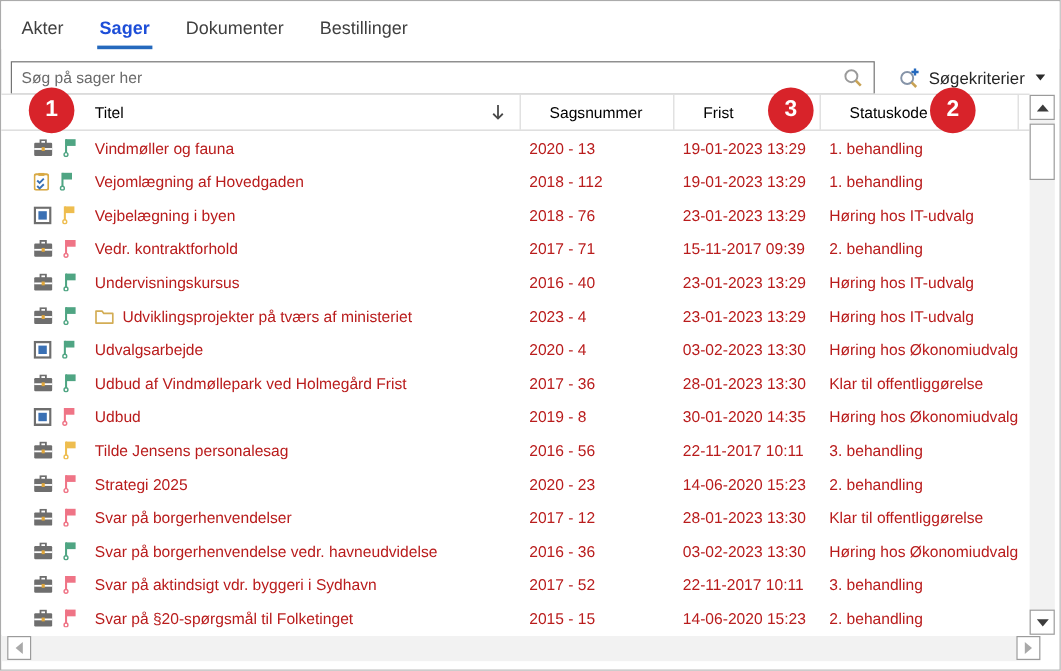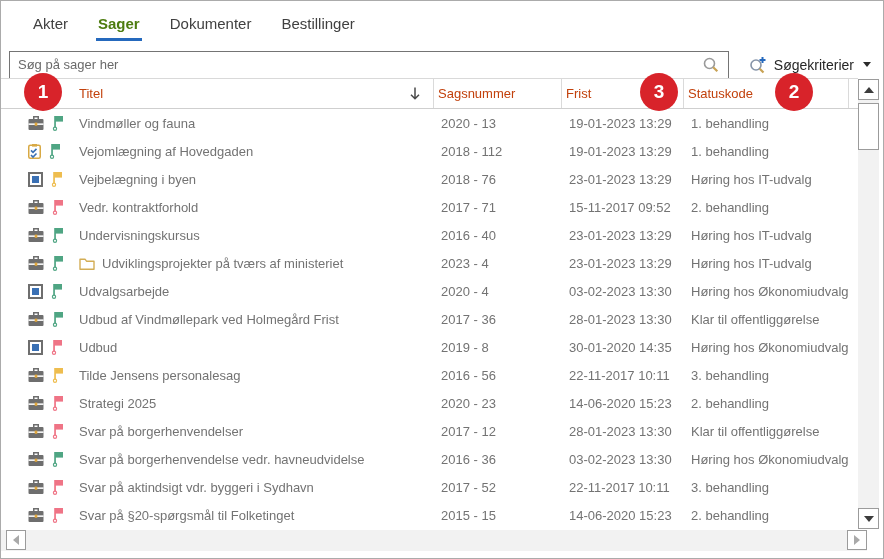--- a/index.html
+++ b/index.html
@@ -4,45 +4,45 @@
 <style>
   html,body { margin:0; padding:0; background:#fff; }
   * { box-sizing:border-box; }
   .window {
     position:relative; width:884px; height:559px;
     border:1px solid #ababab; background:#fff; overflow:hidden;
     font-family:"Liberation Sans", sans-serif; color:#3a3a3a;
   }
   
   .tabbar { position:absolute; top:0; left:0; right:0; height:40px;
-    display:flex; align-items:flex-end; padding-left:15px; gap:26px; background:#fff;margin-left:15px; }
+    display:flex; align-items:flex-end; padding-left:15px; gap:26px; background:#fff; }
   .tab { font-size:15px; color:#404040; padding:9px 2px 6px; border-bottom:3px solid transparent; white-space:nowrap; }
-  .tab.active { font-weight:700; color:#4d7c0f; border-bottom-color:#2569bd; }
+  .tab.active { font-weight:700; color:#1d4ed8; border-bottom-color:#2569bd; }
   
   .search-row { position:absolute; top:42px; left:8px; right:8px; height:43px; display:flex; align-items:center; }
   .search-box { width:744px; height:28px; border:1px solid #747474; background:#fff;
     display:flex; align-items:center; padding:0 8px; }
   .search-placeholder { font-size:13px; color:#6a6a6a; }
   .search-box .mag { margin-left:auto; display:flex; }
   .criteria-btn { margin-left:16px; height:28px; display:flex; align-items:center; gap:7px;
     font-size:14px; color:#262626; background:transparent; border:none; padding:0 4px;text-align:right; }
   .caret-down { width:0; height:0; border-left:4px solid transparent; border-right:4px solid transparent;
     border-top:5px solid #2b2b2b; margin-left:2px; }
   
   .thead { position:absolute; top:77px; left:0; width:857px; height:31px;
     border-top:1px solid #d9d9d9; border-bottom:1px solid #cfcfcf;
     display:grid; grid-template-columns:78px 354px 128px 122px 165px 10px;
-    font-size:13px; color:#c2410c; background:#fff; }
-  .th { display:flex; align-items:center; padding-left:4px; }
+    font-size:13px; color:#000000; background:#fff; }
+  .th { display:flex; align-items:center; padding-left:24px; }
   .th.bordered { border-left:1px solid #dadada; }
   .th-titel { padding-left:0; justify-content:space-between; padding-right:12px; }
   
   .tbody { position:absolute; top:108px; left:0; width:857px; }
   .trow { height:28px; display:grid; grid-template-columns:78px 354px 128px 122px 1fr;
-    align-items:center; font-size:13px; color:#737373; background:#fff; }
+    align-items:center; font-size:13px; color:#b91c1c; background:#fff; }
   .cell-icons { display:flex; align-items:center; padding-left:27px; gap:8px; }
   .cell-titel { display:flex; align-items:center; gap:7px; overflow:hidden; white-space:nowrap; }
   .cell { padding-left:8px; white-space:nowrap; overflow:hidden; }
   .flag-green { color:#4fa583; }
   .flag-yellow { color:#eebd4f; }
   .flag-pink { color:#ef7486; }
   .icon { display:flex; flex:none; }
   
   .callout { position:absolute; top:72px; width:38px; height:38px; border-radius:50%;
     background:#d8232a; color:#fff; font-size:19px; font-weight:700;
@@ -217,21 +217,21 @@
             <rect x="2.2" y="1" width="1.7" height="11.5" fill="currentColor"></rect>
             <circle cx="3" cy="13.8" r="1.6" fill="none" stroke="currentColor" stroke-width="1.2"></circle>
           </svg>
         </span>
       </div>
       <div class="cell-titel">
 
         <span>Vedr. kontraktforhold</span>
       </div>
       <div class="cell">2017 - 71</div>
-      <div class="cell">15-11-2017 09:52</div>
+      <div class="cell">15-11-2017 09:39</div>
       <div class="cell">2. behandling</div>
     </div>
       <div class="trow">
       <div class="cell-icons">
         <span class="icon case-icon ci-briefcase">
           <svg width="16" height="15" viewBox="0 0 16 15">
             <rect x="5.75" y="0.75" width="4.5" height="3.5" fill="none" stroke="#6e6e6e" stroke-width="1.5"></rect>
             <rect x="0.5" y="3" width="15" height="11" rx="1" fill="#6e6e6e"></rect>
             <rect x="0.5" y="7.4" width="15" height="1.5" fill="#fff"></rect>
             <rect x="6.7" y="6.6" width="2.6" height="3.2" fill="#e0a73c"></rect>

